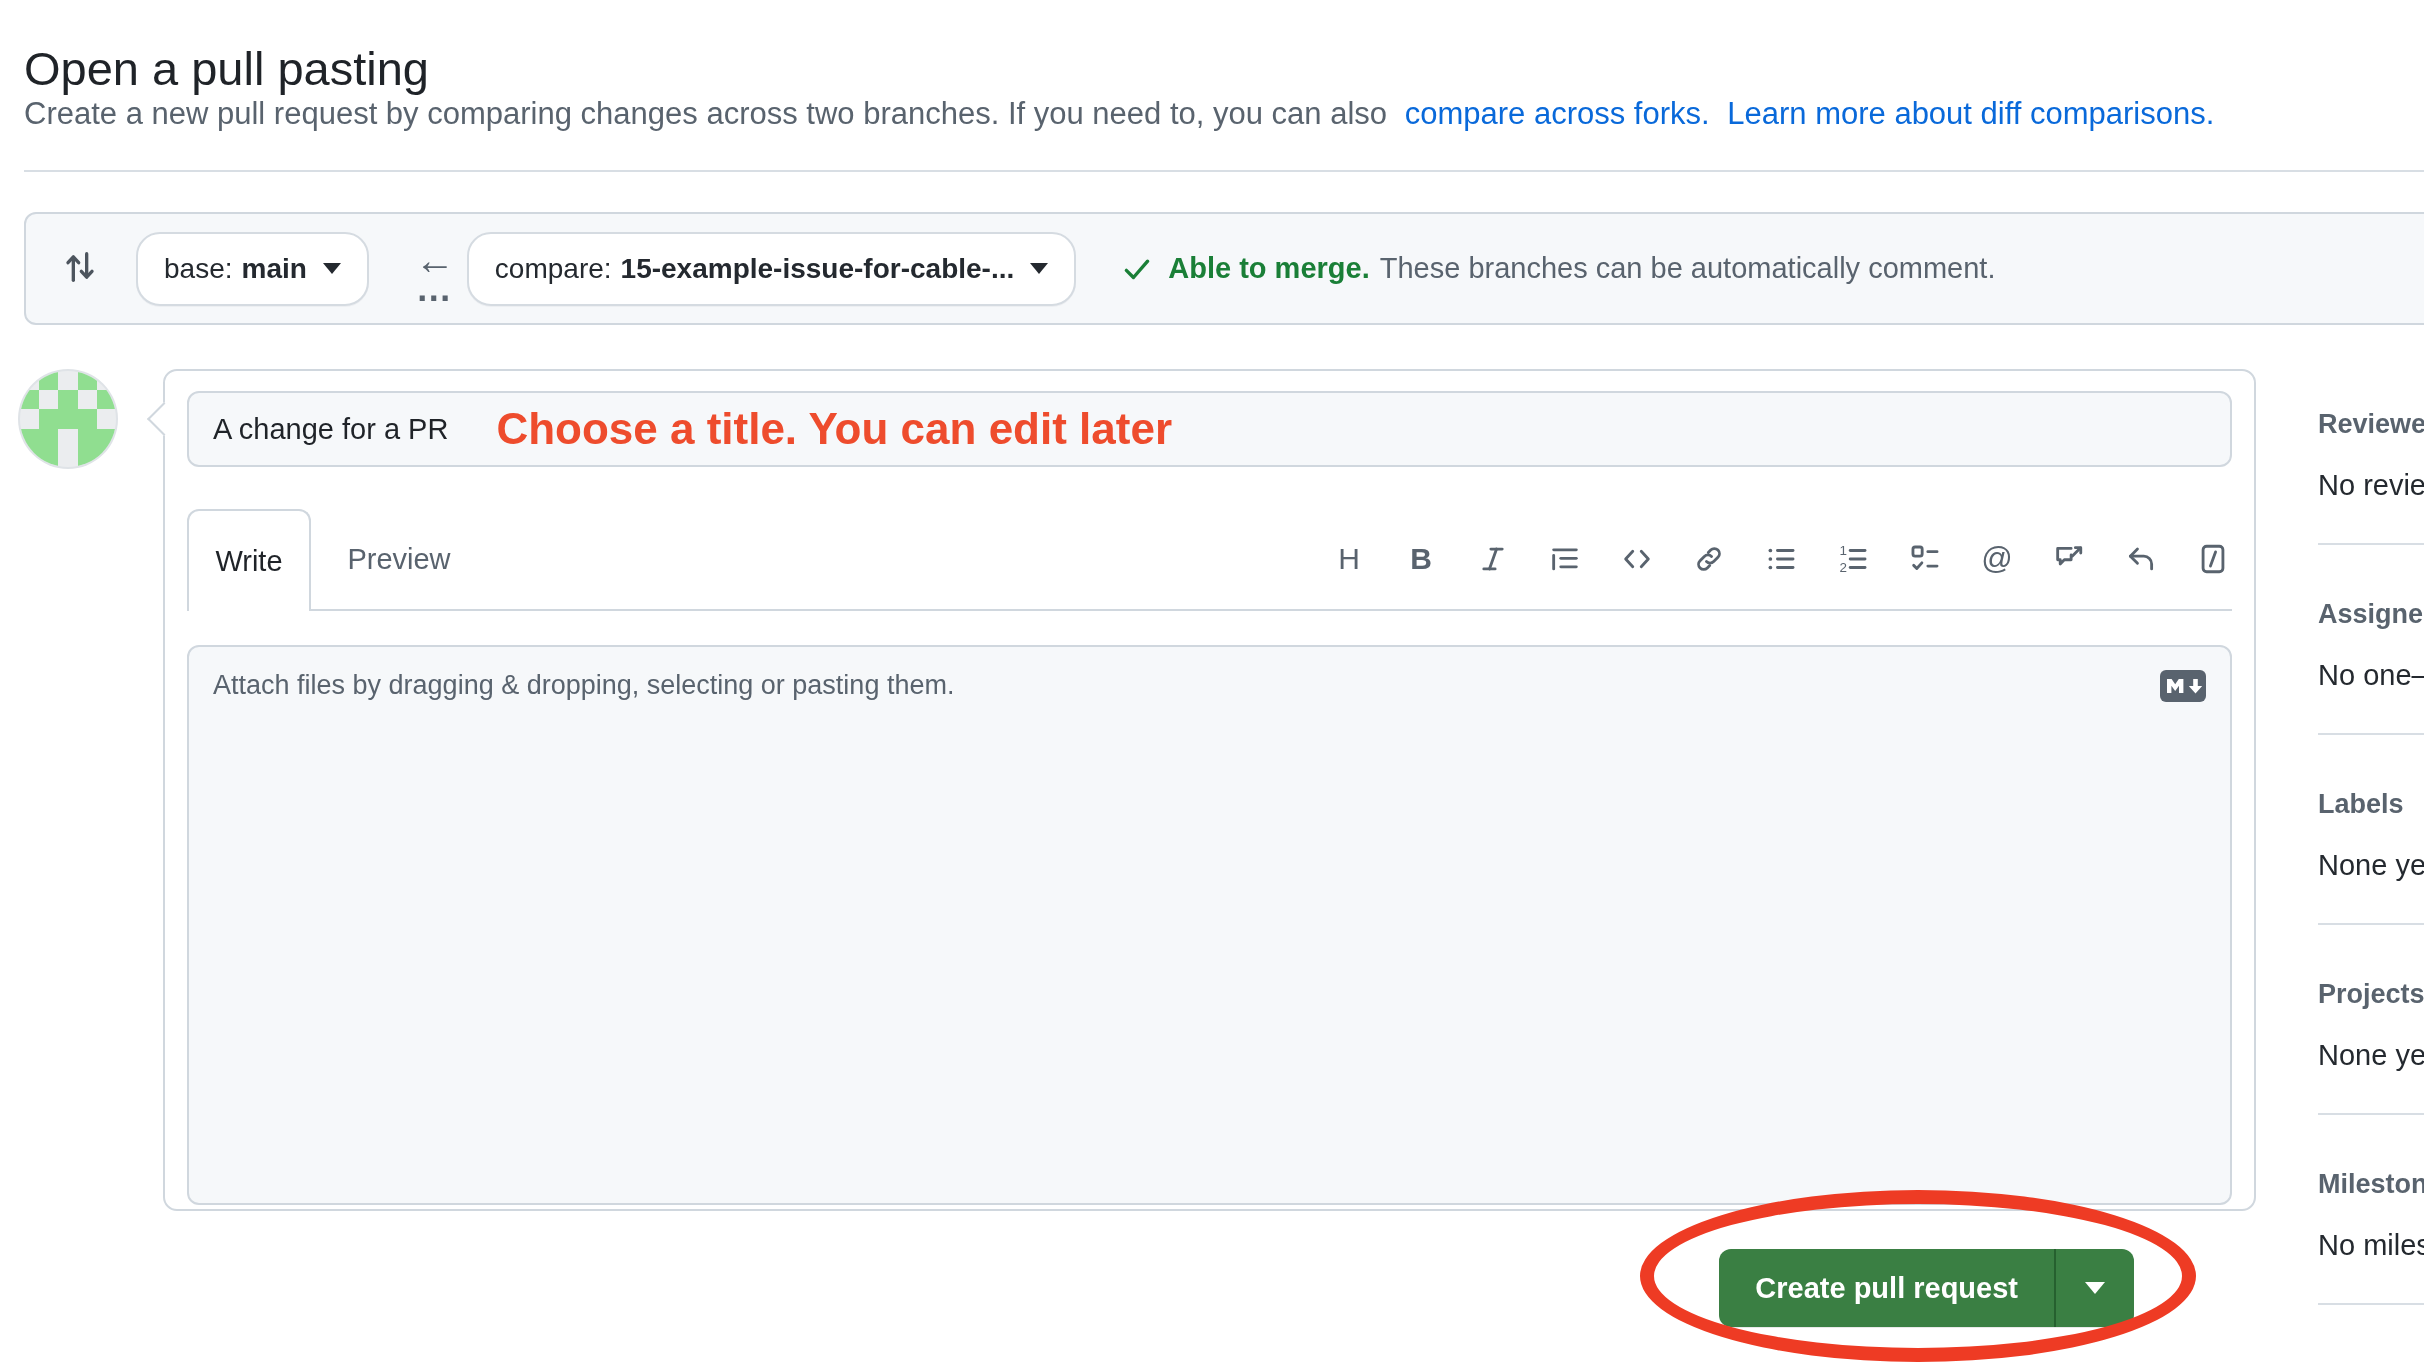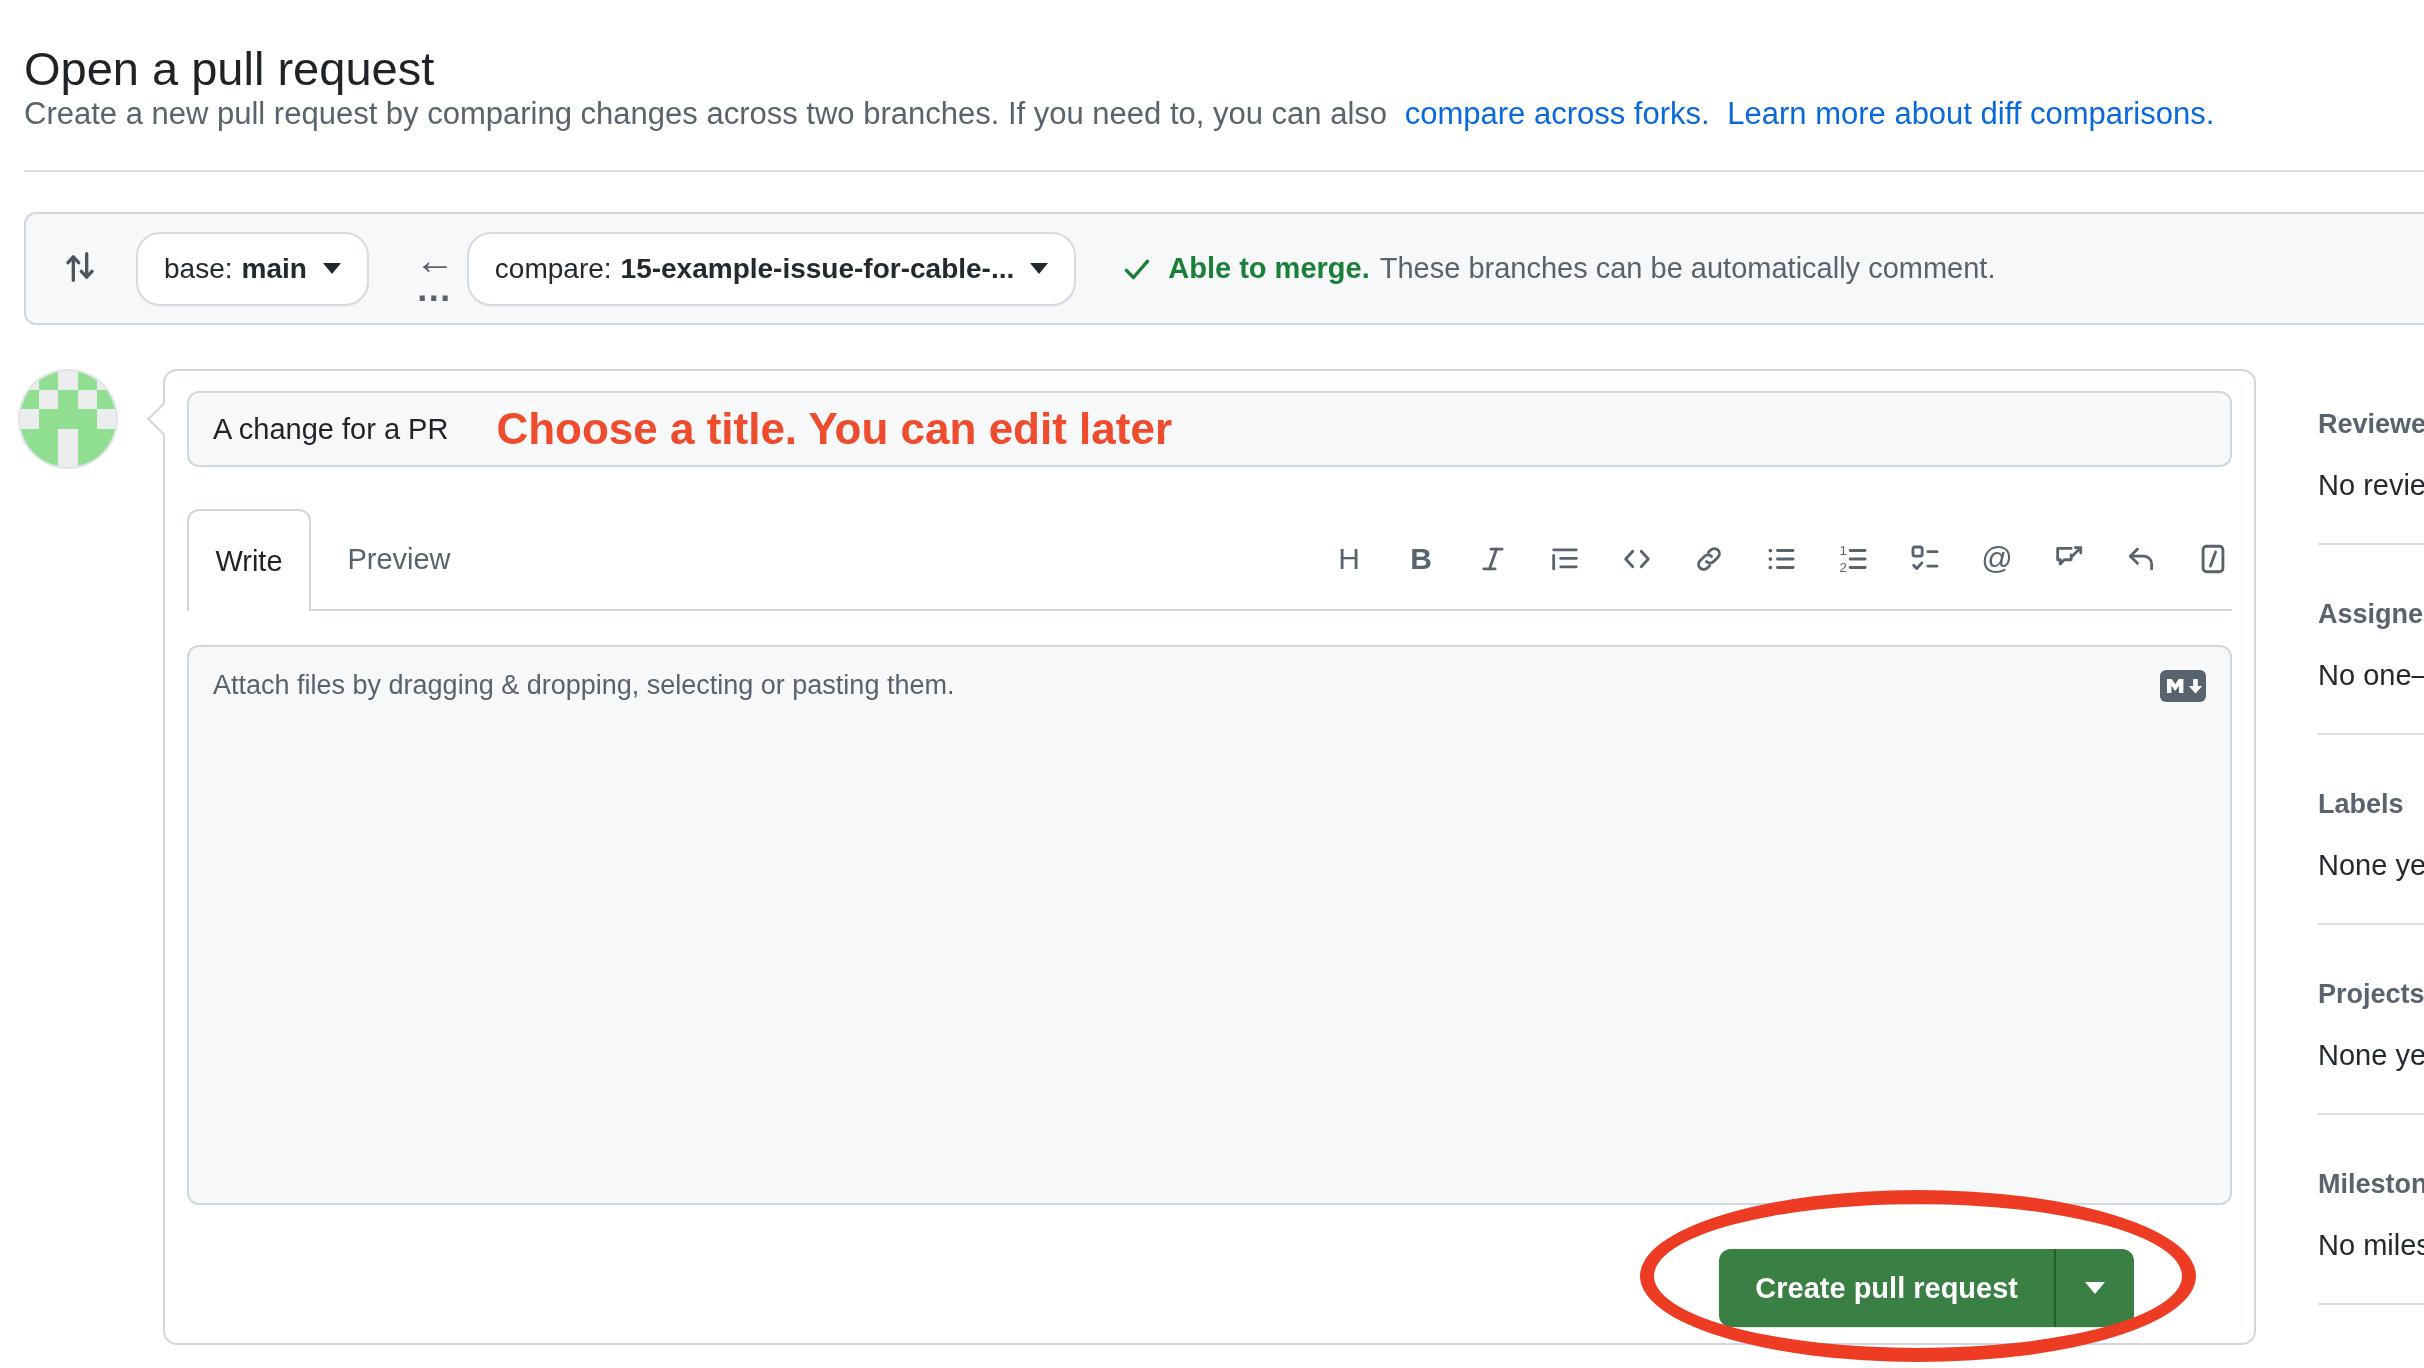--- a/index.html
+++ b/index.html
@@ -47,21 +47,21 @@
 
   
   .avatar{left:20px;top:371px;width:96px;height:96px;border-radius:50%;overflow:hidden;
     background:#ebedef;box-shadow:0 0 0 2px #dfe3e7;cursor:pointer;}
   .identicon{width:100%;height:100%;display:grid;grid-template-columns:repeat(5,1fr);grid-template-rows:repeat(5,1fr);}
   .identicon i{display:block;}
   .identicon i.g{background:#90de90;}
 
   
   .pr-container{
-    left:163px;top:369px;width:2093px;height:976px;box-sizing:border-box;
+    left:163px;top:369px;width:2093px;height:842px;box-sizing:border-box;
     background:#fff;border:2px solid #d0d7de;border-radius:14px;
     padding:20px 22px;
   }
   .bubble-caret{
     position:absolute;left:-13px;top:36px;width:22px;height:22px;background:#fff;
     border-left:2px solid #d0d7de;border-bottom:2px solid #d0d7de;
     transform:rotate(45deg);
   }
   .title-input{
     height:76px;box-sizing:border-box;background:#f6f8fa;border:2px solid #d0d7de;border-radius:12px;
@@ -114,21 +114,21 @@
 
   
   .sidebar{left:2318px;top:369px;width:320px;padding-top:38px;}
   .sb-section h3{margin:0;font-size:27px;font-weight:700;color:#59636e;line-height:34px;white-space:nowrap;}
   .sb-section .sb-val{margin-top:26px;font-size:29px;color:#24292f;line-height:36px;white-space:nowrap;}
   .sb-rule{border-top:2px solid #d8dee4;width:300px;margin:40px 0 52px 0;height:0;}
 </style>
 </head>
 <body>
 
-<h1 class="abs page-title">Open a pull request</h1>
+<h1 class="abs page-title">Open a pull pasting</h1>
 <div class="abs page-sub">
   <span>Create a new pull request by comparing changes across two branches. If you need to, you can also</span>
   <a class="lnk2">compare across forks.</a>
   <a class="lnk2">Learn more about diff comparisons.</a>
 </div>
 <div class="abs top-rule"></div>
 
 <div class="abs branch-bar">
   <span class="git-compare">
     <svg width="40" height="40" viewBox="0 0 24 24" fill="none" stroke="currentColor" stroke-width="2" stroke-linecap="round" stroke-linejoin="round">

